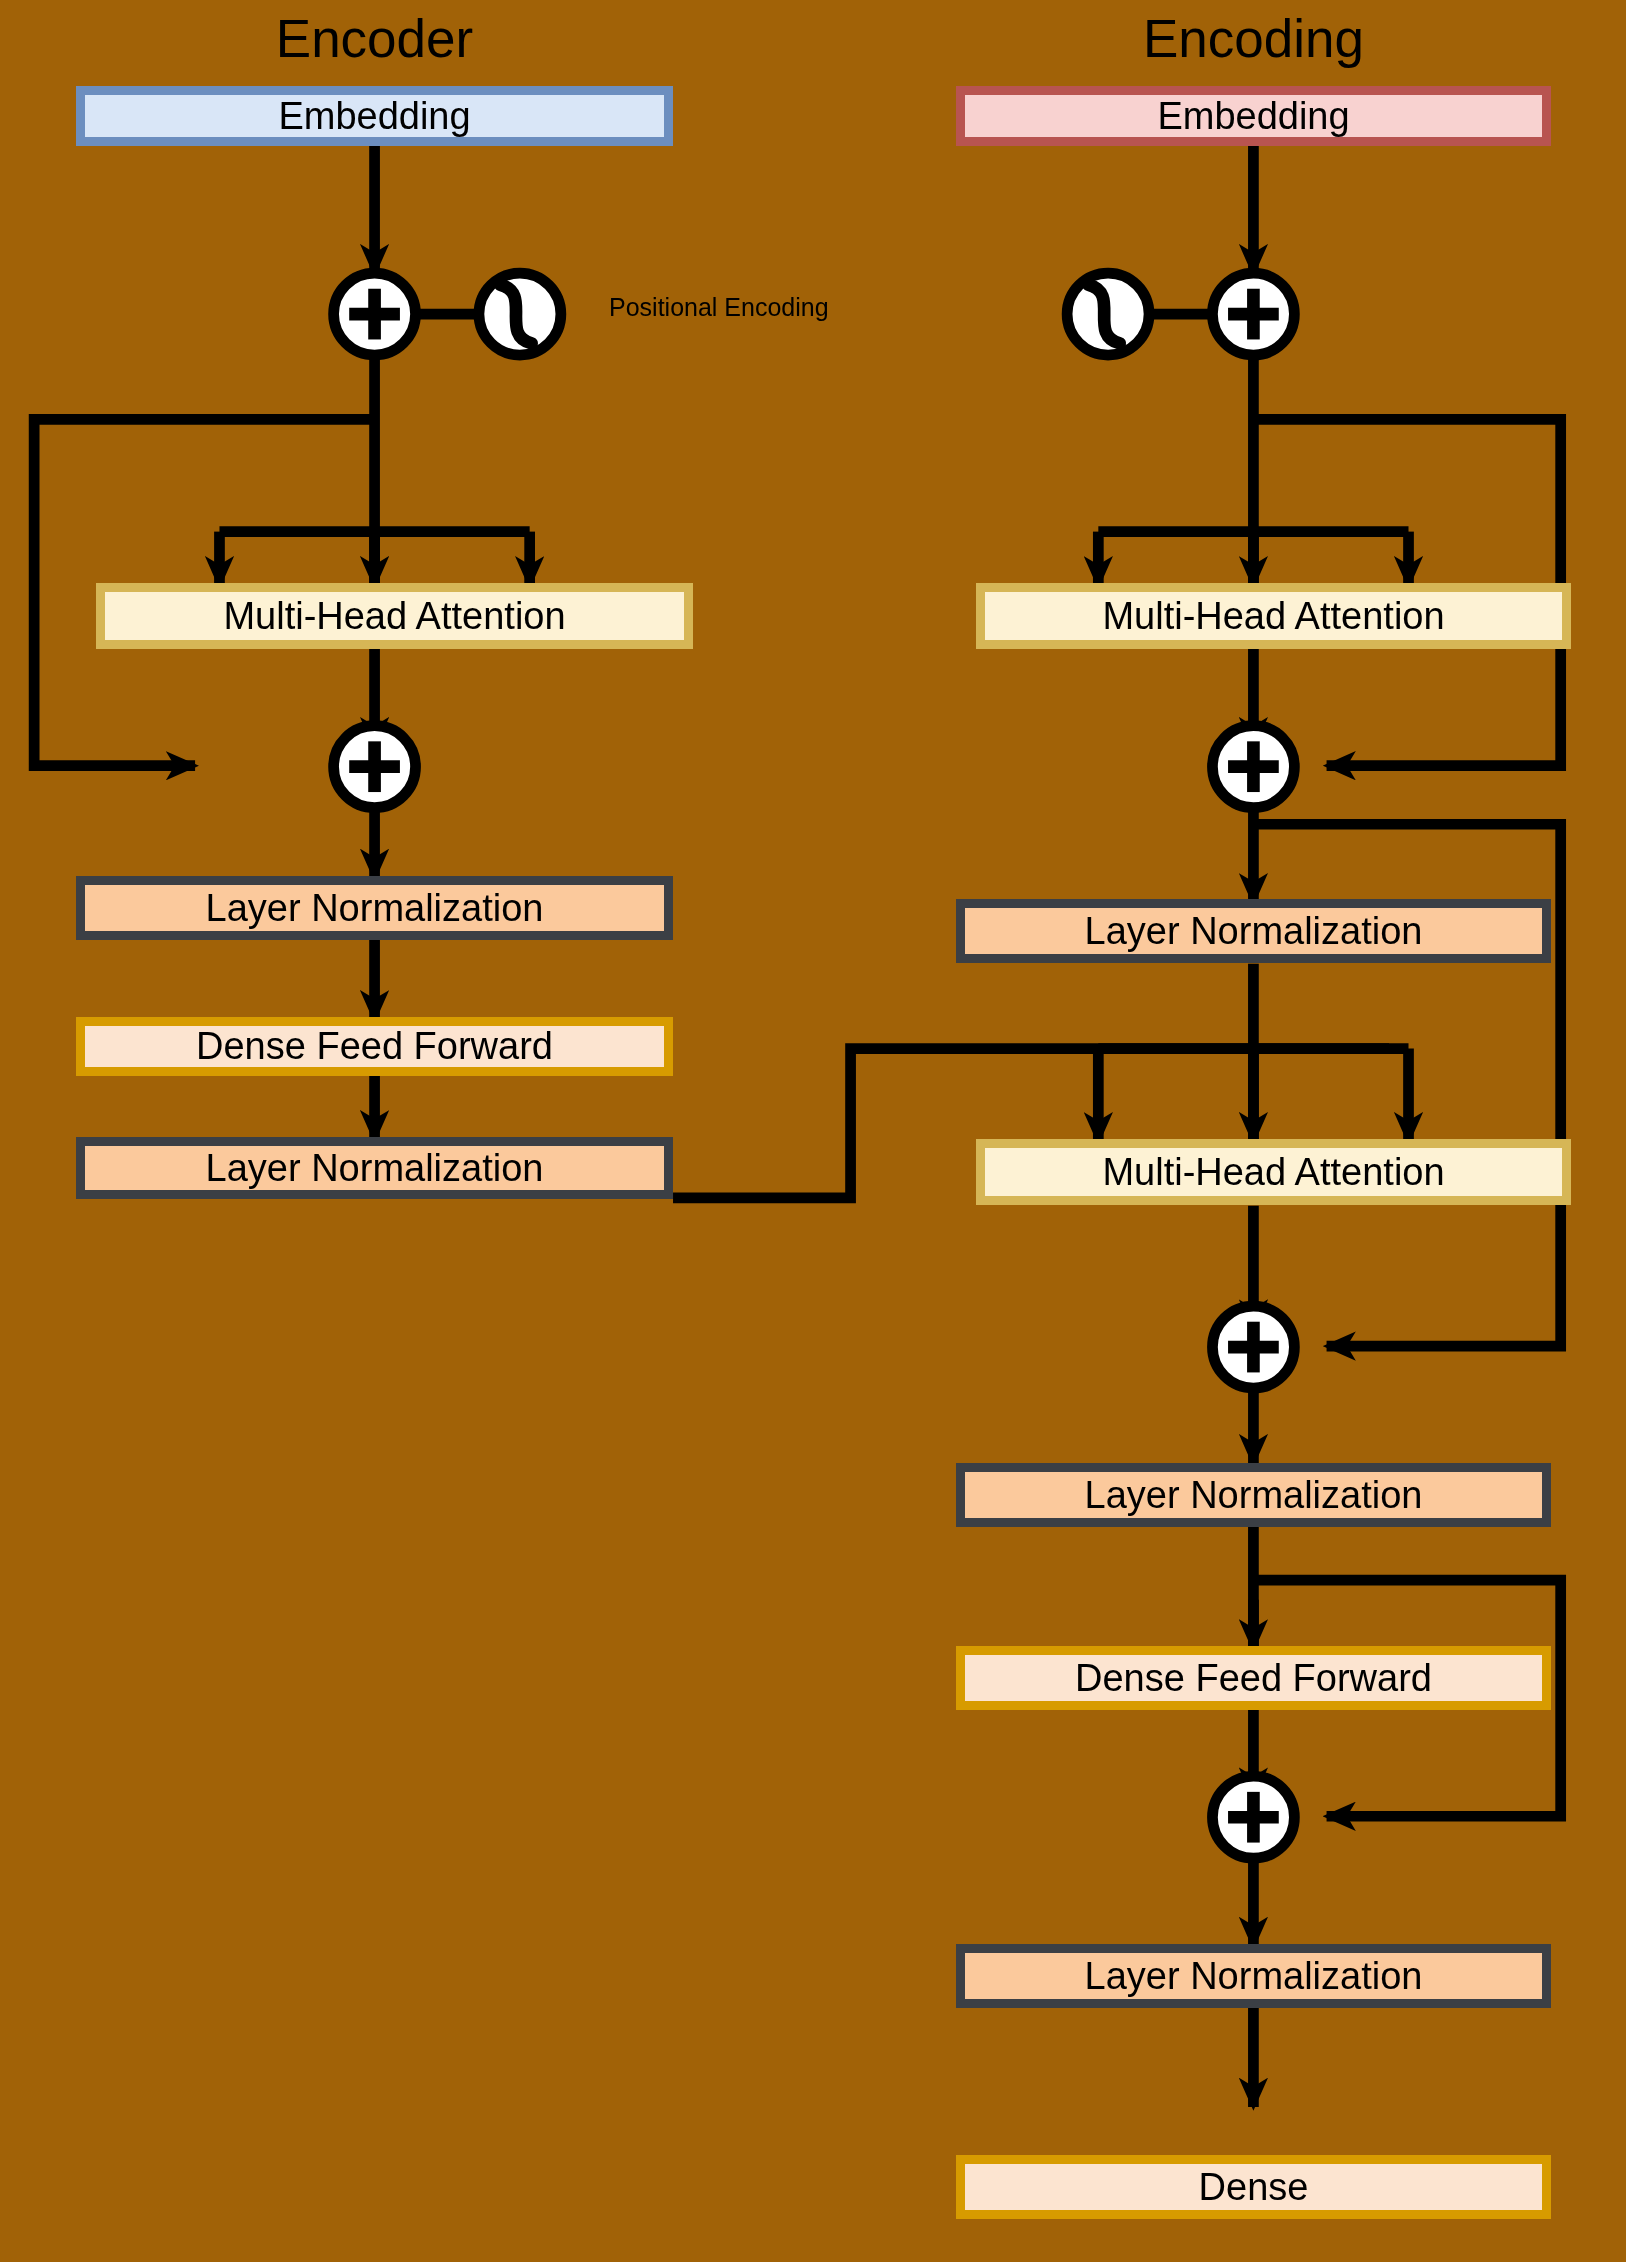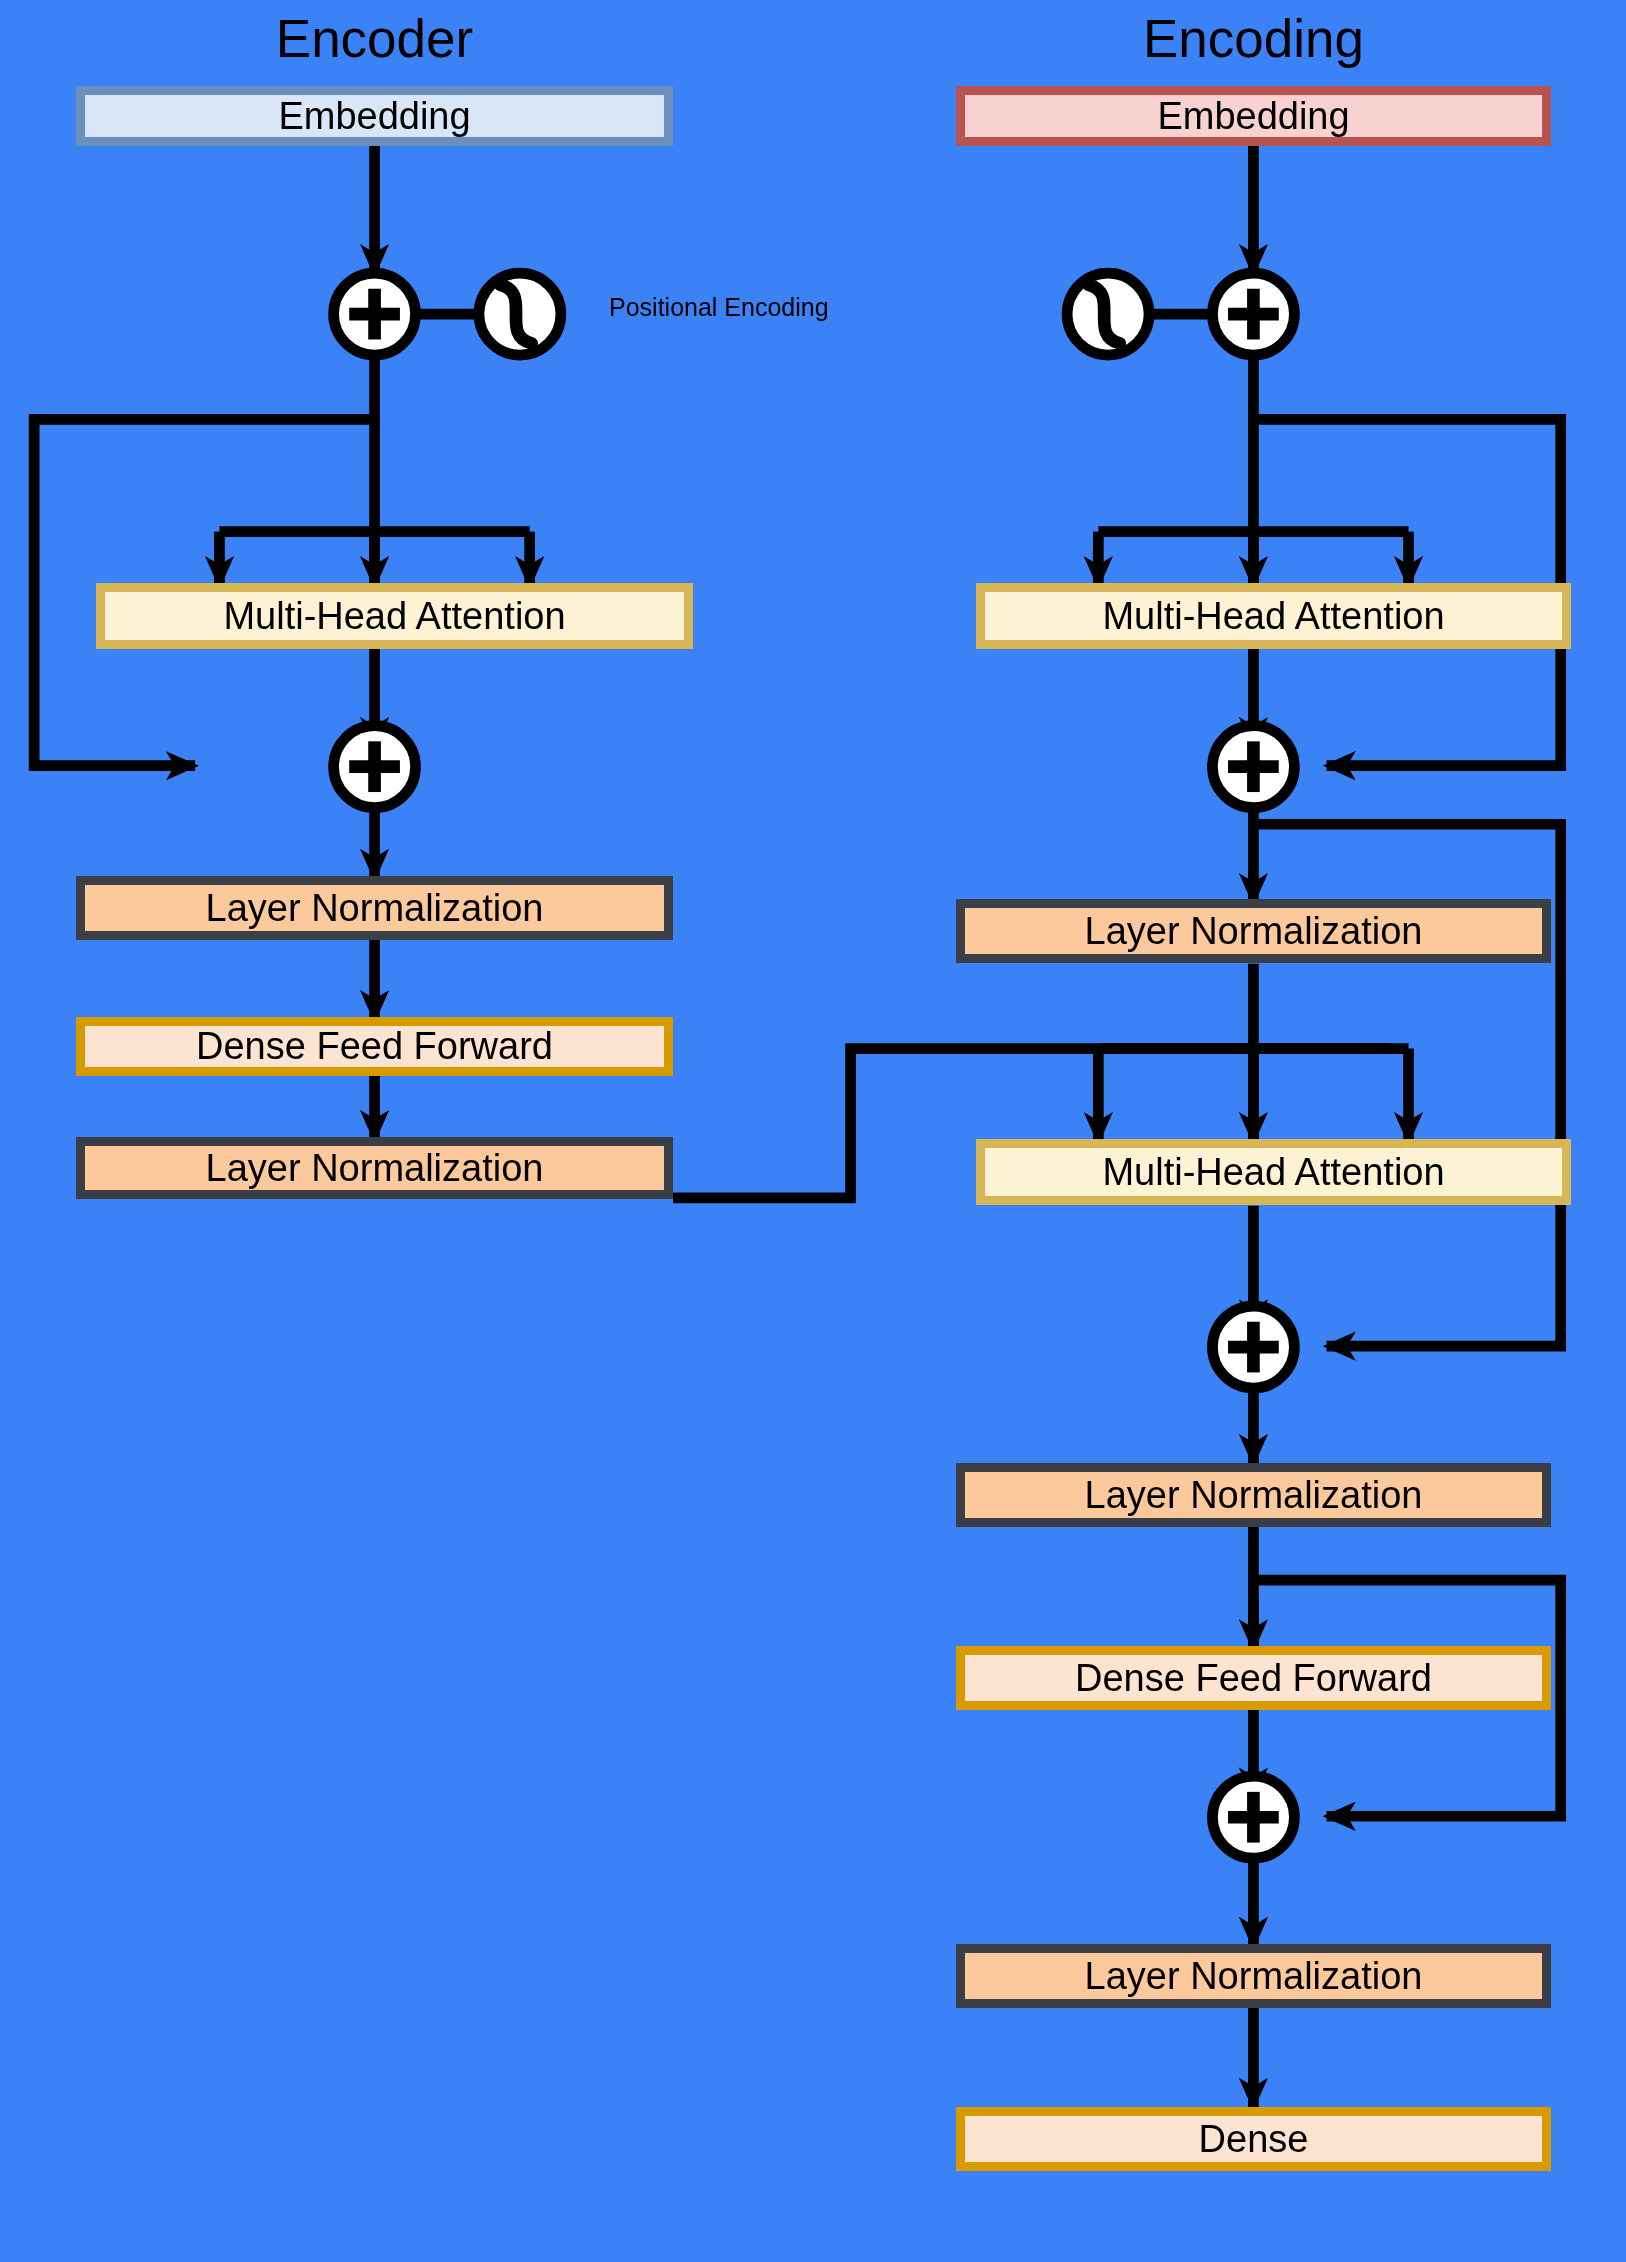--- a/index.html
+++ b/index.html
@@ -4,21 +4,21 @@
 <style>
   html, body {
     margin: 0;
     padding: 0;
     background: #ffffff;
   }
   #stage {
     position: relative;
     width: 1627px;
     height: 2263px;
-    background: #3b82f6;
+    background: #a16207;
     font-family: "Liberation Sans", sans-serif;
     overflow: hidden;
   }
   #diagram-svg {
     position: absolute;
     left: 0;
     top: 0;
     width: 1627px;
     height: 2263px;
   }
@@ -56,20 +56,21 @@
     background: #fbc99c;
     border: 9.8px solid #3b3f45;
   }
   .node-dff {
     background: #fce4d0;
     border: 9.8px solid #d79b00;
   }
   .node-dense {
     background: #fce4d0;
     border: 9.8px solid #d79b00;
+    margin-top: 48px;
   }
   .pe-label {
     position: absolute;
     font-size: 25px;
     color: #000000;
     white-space: nowrap;
   }
 </style>
 </head>
 <body>

